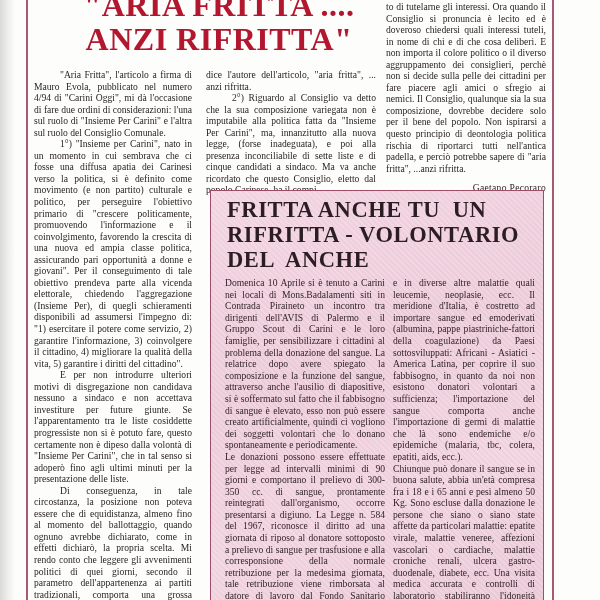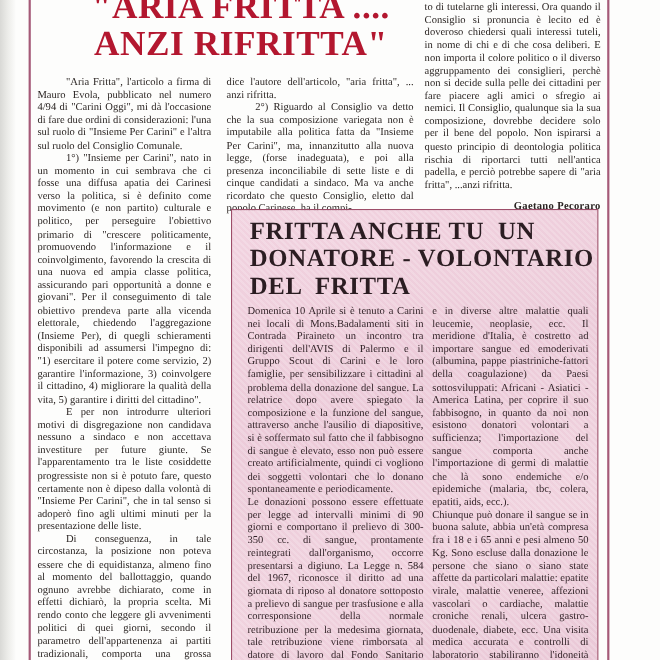--- a/index.html
+++ b/index.html
@@ -31,21 +31,21 @@
   .col {
     position:absolute; font-size:9.6px; line-height:11.55px;
     text-align:justify; hyphens:manual;
   }
   .col p { margin:0; }
   .col p.ind { text-indent:26px; }
   .col1 { left:34px; top:69px; width:158px; }
   .col2 { left:206px; top:69px; width:170px; }
   .col3 { left:386px; top:1px; width:160px; }
   .signature {
-    text-align:right; font-weight:bold; margin-top:8px !important;
+    text-align:right; font-weight:normal; margin-top:8px !important;
     letter-spacing:0.3px;
   }
   .box {
     position:absolute; left:210px; top:190px; width:332px; height:420px;
     border:1.5px solid #9d4d69;
     background:
       repeating-linear-gradient(45deg, rgba(255,255,255,0.18) 0 2px, rgba(0,0,0,0) 2px 4px),
       linear-gradient(160deg,#f2d3e0 0%,#eccbd9 40%,#f0d2de 70%,#e9c7d6 100%);
   }
   .box-title {
@@ -87,22 +87,22 @@
 </div>
 
 <div class="col col3">
   <p>to di tutelarne gli interessi. Ora quando il Consiglio si pronuncia è lecito ed è doveroso chiedersi quali interessi tuteli, in nome di chi e di che cosa deliberi. E non importa il colore politico o il diverso aggruppamento dei consiglieri, perchè non si decide sulla pelle dei cittadini per fare piacere agli amici o sfregio ai nemici. Il Consiglio, qualunque sia la sua composizione, dovrebbe decidere solo per il bene del popolo. Non ispirarsi a questo principio di deontologia politica rischia di riportarci tutti nell'antica padella, e perciò potrebbe sapere di "aria fritta", ...anzi rifritta.</p>
   <p class="signature">Gaetano Pecoraro</p>
 </div>
 
 <div class="box">
   <div class="box-title">
     <span>FRITTA ANCHE TU  UN</span>
-    <span>DONATORE - VOLONTARIO</span>
-    <span>DEL  FRITTA</span>
+    <span>RIFRITTA - VOLONTARIO</span>
+    <span>DEL  ANCHE</span>
   </div>
   <div class="bcol bcol1">
     <p>Domenica 10 Aprile si è tenuto a Carini nei locali di Mons.Badalamenti siti in Contrada Piraineto un incontro tra dirigenti dell'AVIS di Palermo e il Gruppo Scout di Carini e le loro famiglie, per sensibilizzare i cittadini al problema della donazione del sangue. La relatrice dopo avere spiegato la composizione e la funzione del sangue, attraverso anche l'ausilio di diapositive, si è soffermato sul fatto che il fabbisogno di sangue è elevato, esso non può essere creato artificialmente, quindi ci vogliono dei soggetti volontari che lo donano spontaneamente e periodicamente.</p>
     <p>Le donazioni possono essere effettuate per legge ad intervalli minimi di 90 giorni e comportano il prelievo di 300-350 cc. di sangue, prontamente reintegrati dall'organismo, occorre presentarsi a digiuno. La Legge n. 584 del 1967, riconosce il diritto ad una giornata di riposo al donatore sottoposto a prelievo di sangue per trasfusione e alla corresponsione della normale retribuzione per la medesima giornata, tale retribuzione viene rimborsata al datore di lavoro dal Fondo Sanitario Nazionale, attraverso l'INPS.</p>
 
   </div>
   <div class="bcol bcol2">
     <p>e in diverse altre malattie quali leucemie, neoplasie, ecc. Il meridione d'Italia, è costretto ad importare sangue ed emoderivati (albumina, pappe piastriniche-fattori della coagulazione) da Paesi sottosviluppati: Africani - Asiatici - America Latina, per coprire il suo fabbisogno, in quanto da noi non esistono donatori volontari a sufficienza; l'importazione del sangue comporta anche l'importazione di germi di malattie che là sono endemiche e/o epidemiche (malaria, tbc, colera, epatiti, aids, ecc.).</p>
     <p>Chiunque può donare il sangue se in buona salute, abbia un'età compresa fra i 18 e i 65 anni e pesi almeno 50 Kg. Sono escluse dalla donazione le persone che siano o siano state affette da particolari malattie: epatite virale, malattie veneree, affezioni vascolari o cardiache, malattie croniche renali, ulcera gastro-duodenale, diabete, ecc. Una visita medica accurata e controlli di laboratorio stabiliranno l'idoneità alla donazione. La donna deve astenersi dalla donazione durante la gravidanza, le mestruazioni e per un anno dopo il parto.</p>
 

